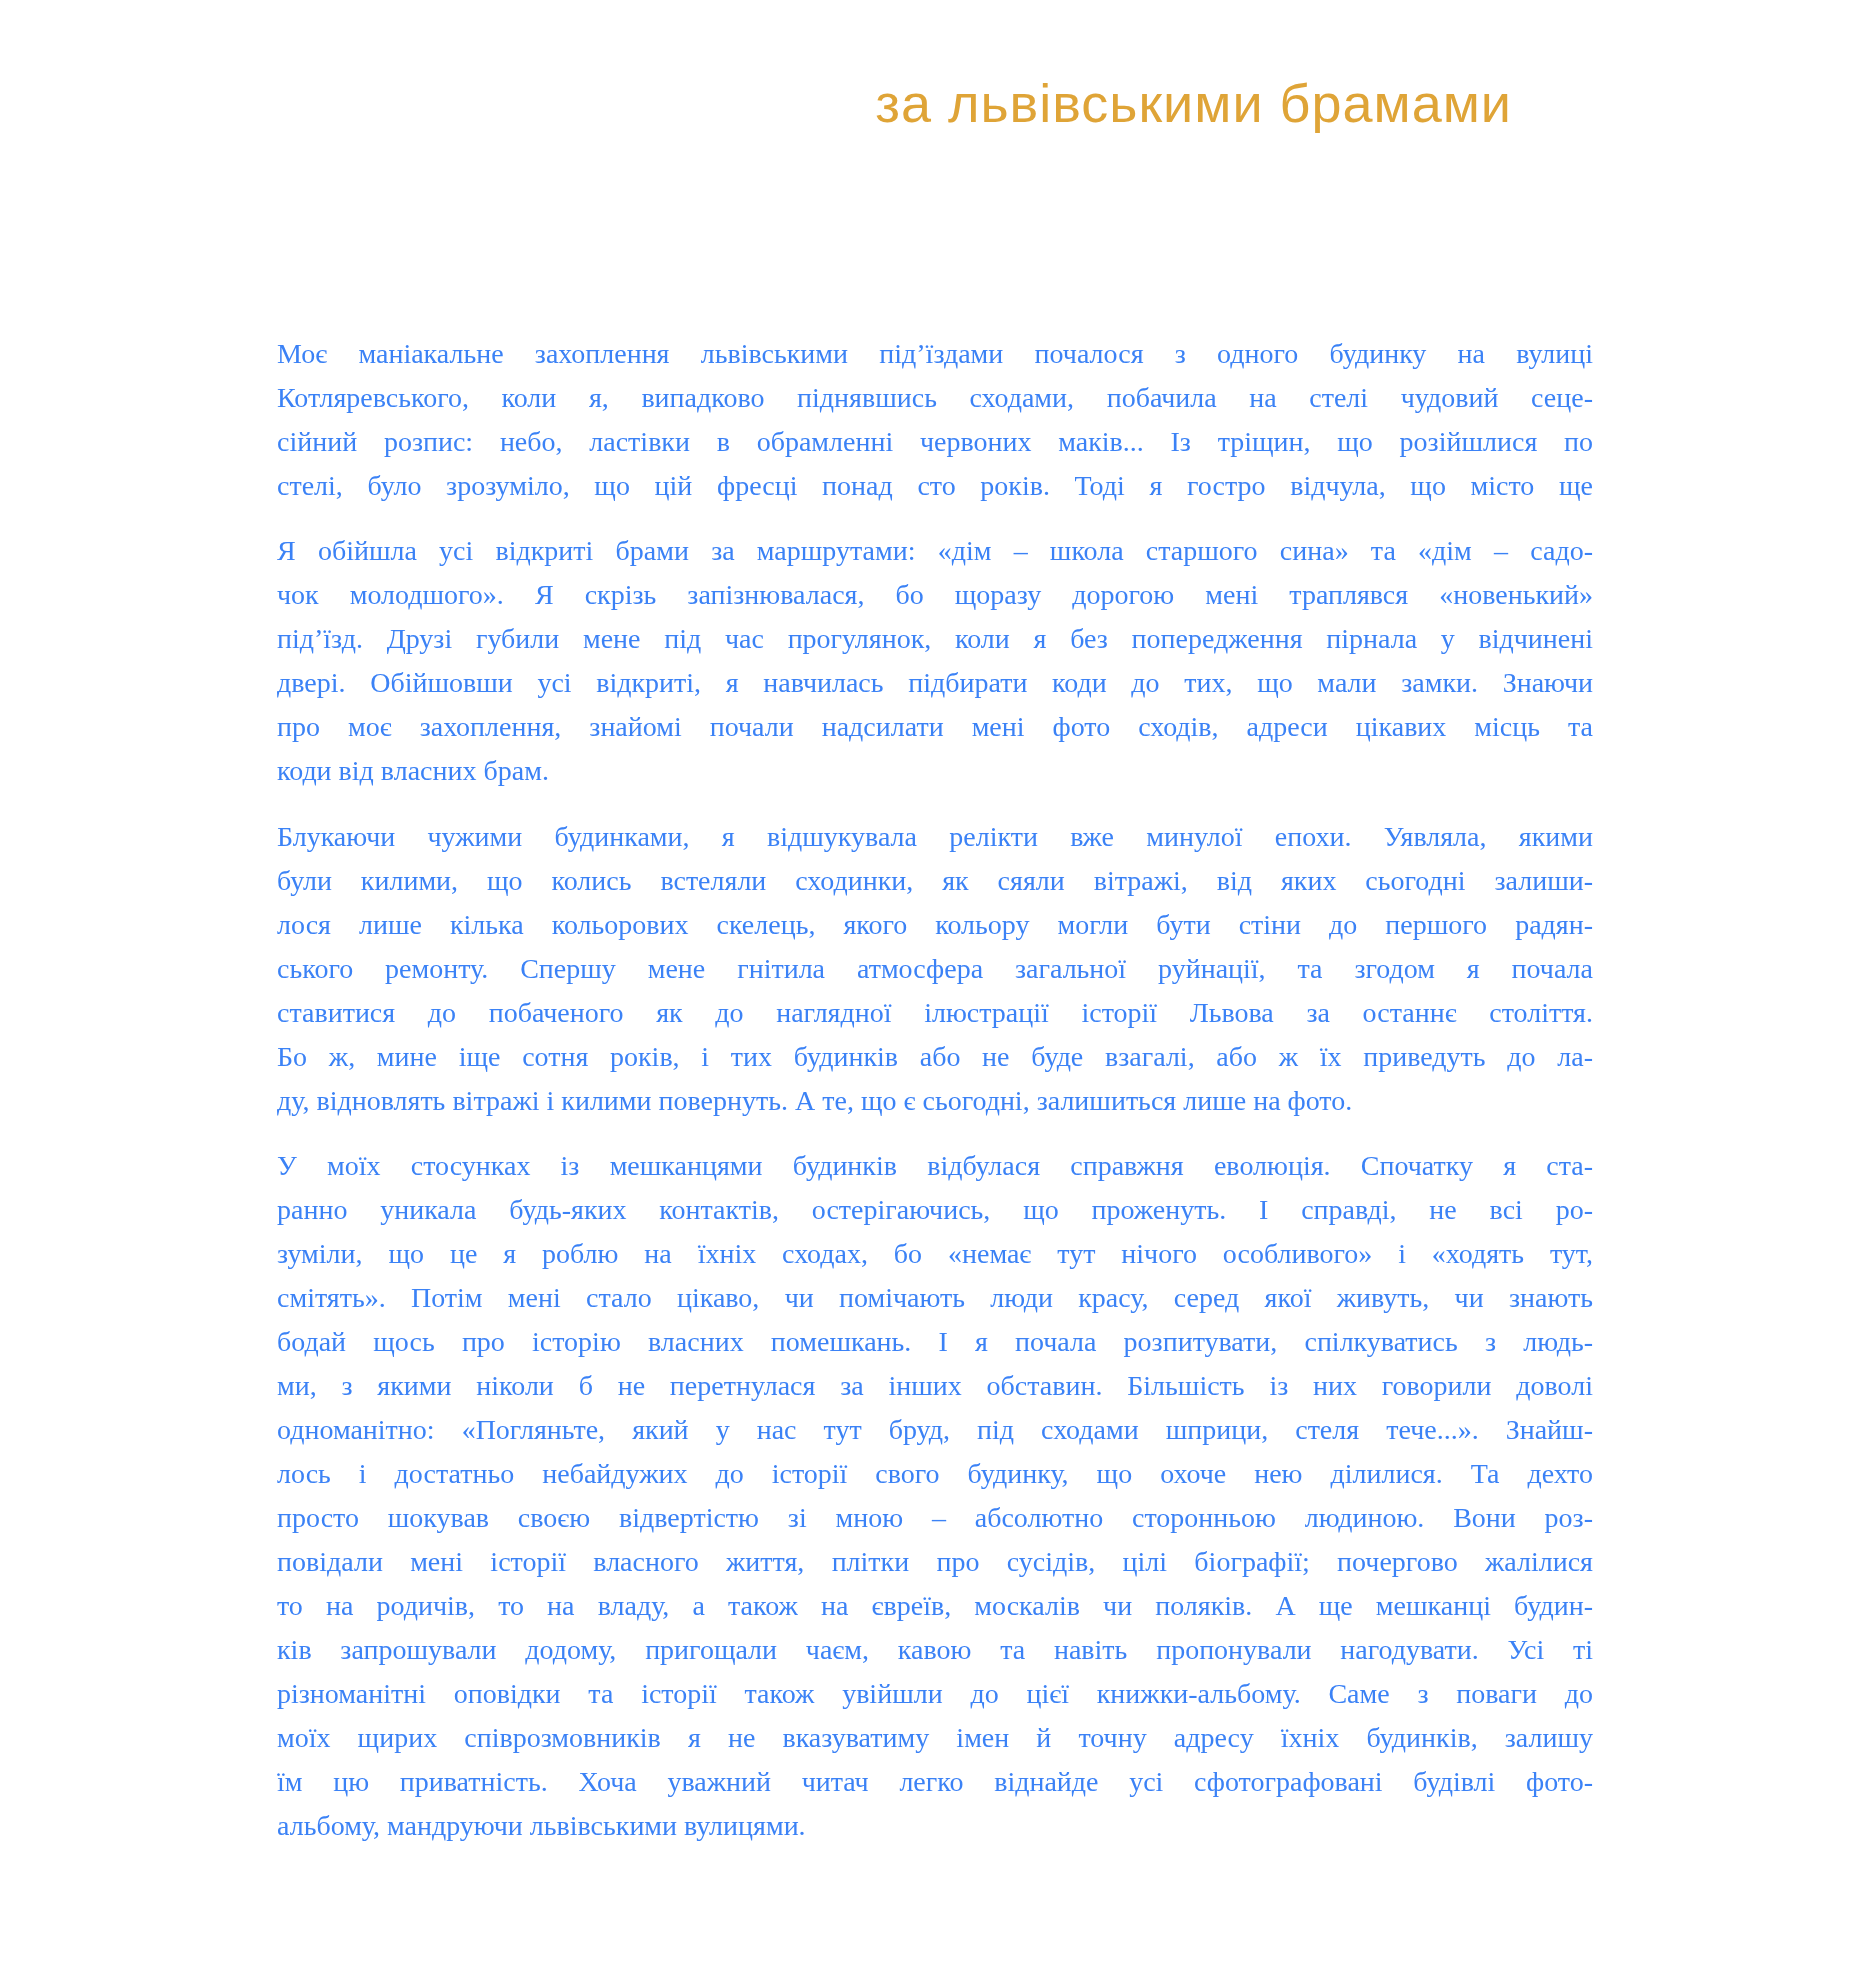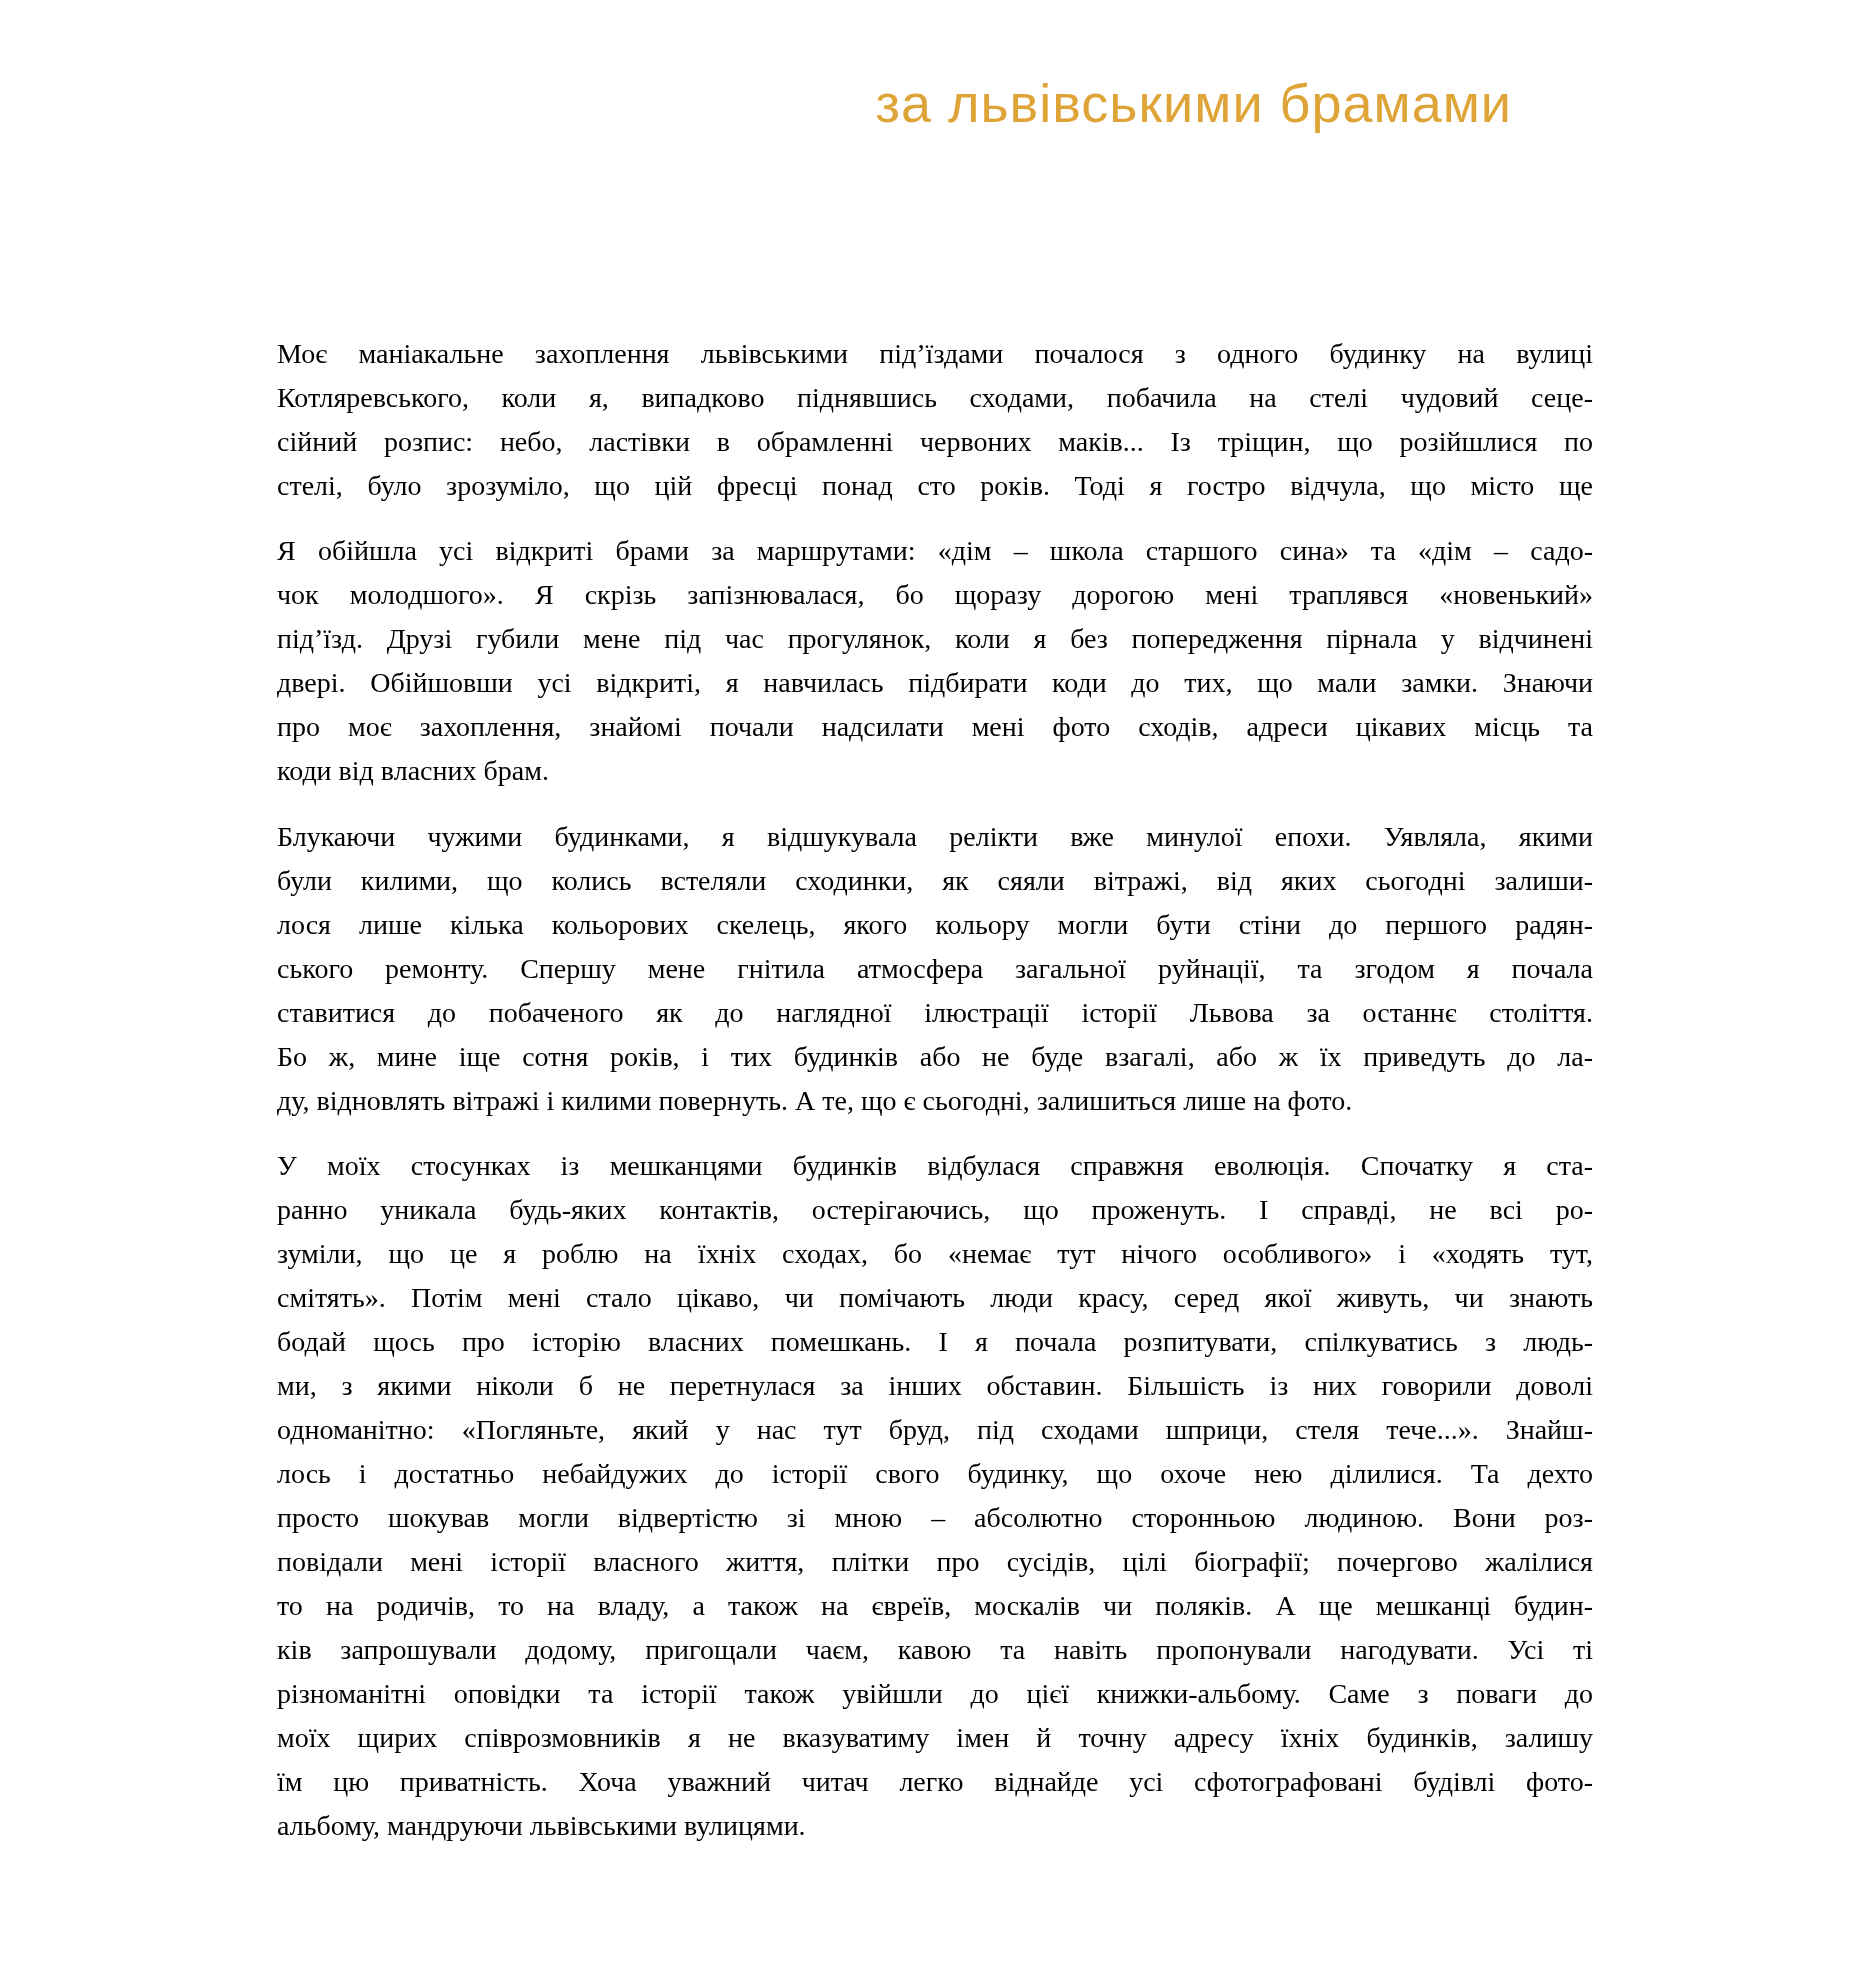--- a/index.html
+++ b/index.html
@@ -35,21 +35,21 @@
   }
   .para {
     margin: 0 0 21.3px 0;
   }
   .para:last-child {
     margin-bottom: 16px;
   }
   .line {
     font-size: 28px;
     line-height: 44px;
-    color: #000000;
+    color: #3b82f6;
     text-align: justify;
     text-align-last: justify;
     white-space: normal;
   }
   .line.last {
     text-align-last: left;
   }
 </style>
 </head>
 <body>
@@ -84,21 +84,21 @@
         </div>
         <div class="para">
           <div class="line">У моїх стосунках із мешканцями будинків відбулася справжня еволюція. Спочатку я ста-</div>
           <div class="line">ранно уникала будь-яких контактів, остерігаючись, що проженуть. І справді, не всі ро-</div>
           <div class="line">зуміли, що це я роблю на їхніх сходах, бо «немає тут нічого особливого» і «ходять тут,</div>
           <div class="line">смітять». Потім мені стало цікаво, чи помічають люди красу, серед якої живуть, чи знають</div>
           <div class="line">бодай щось про історію власних помешкань. І я почала розпитувати, спілкуватись з людь-</div>
           <div class="line">ми, з якими ніколи б не перетнулася за інших обставин. Більшість із них говорили доволі</div>
           <div class="line">одноманітно: «Погляньте, який у нас тут бруд, під сходами шприци, стеля тече...». Знайш-</div>
           <div class="line">лось і достатньо небайдужих до історії свого будинку, що охоче нею ділилися. Та дехто</div>
-          <div class="line">просто шокував могли відвертістю зі мною – абсолютно сторонньою людиною. Вони роз-</div>
+          <div class="line">просто шокував своєю відвертістю зі мною – абсолютно сторонньою людиною. Вони роз-</div>
           <div class="line">повідали мені історії власного життя, плітки про сусідів, цілі біографії; почергово жалілися</div>
           <div class="line">то на родичів, то на владу, а також на євреїв, москалів чи поляків. А ще мешканці будин-</div>
           <div class="line">ків запрошували додому, пригощали чаєм, кавою та навіть пропонували нагодувати. Усі ті</div>
           <div class="line">різноманітні оповідки та історії також увійшли до цієї книжки-альбому. Саме з поваги до</div>
           <div class="line">моїх щирих співрозмовників я не вказуватиму імен й точну адресу їхніх будинків, залишу</div>
           <div class="line">їм цю приватність. Хоча уважний читач легко віднайде усі сфотографовані будівлі фото-</div>
           <div class="line last">альбому, мандруючи львівськими вулицями.</div>
         </div>
       </div>
   </div>

